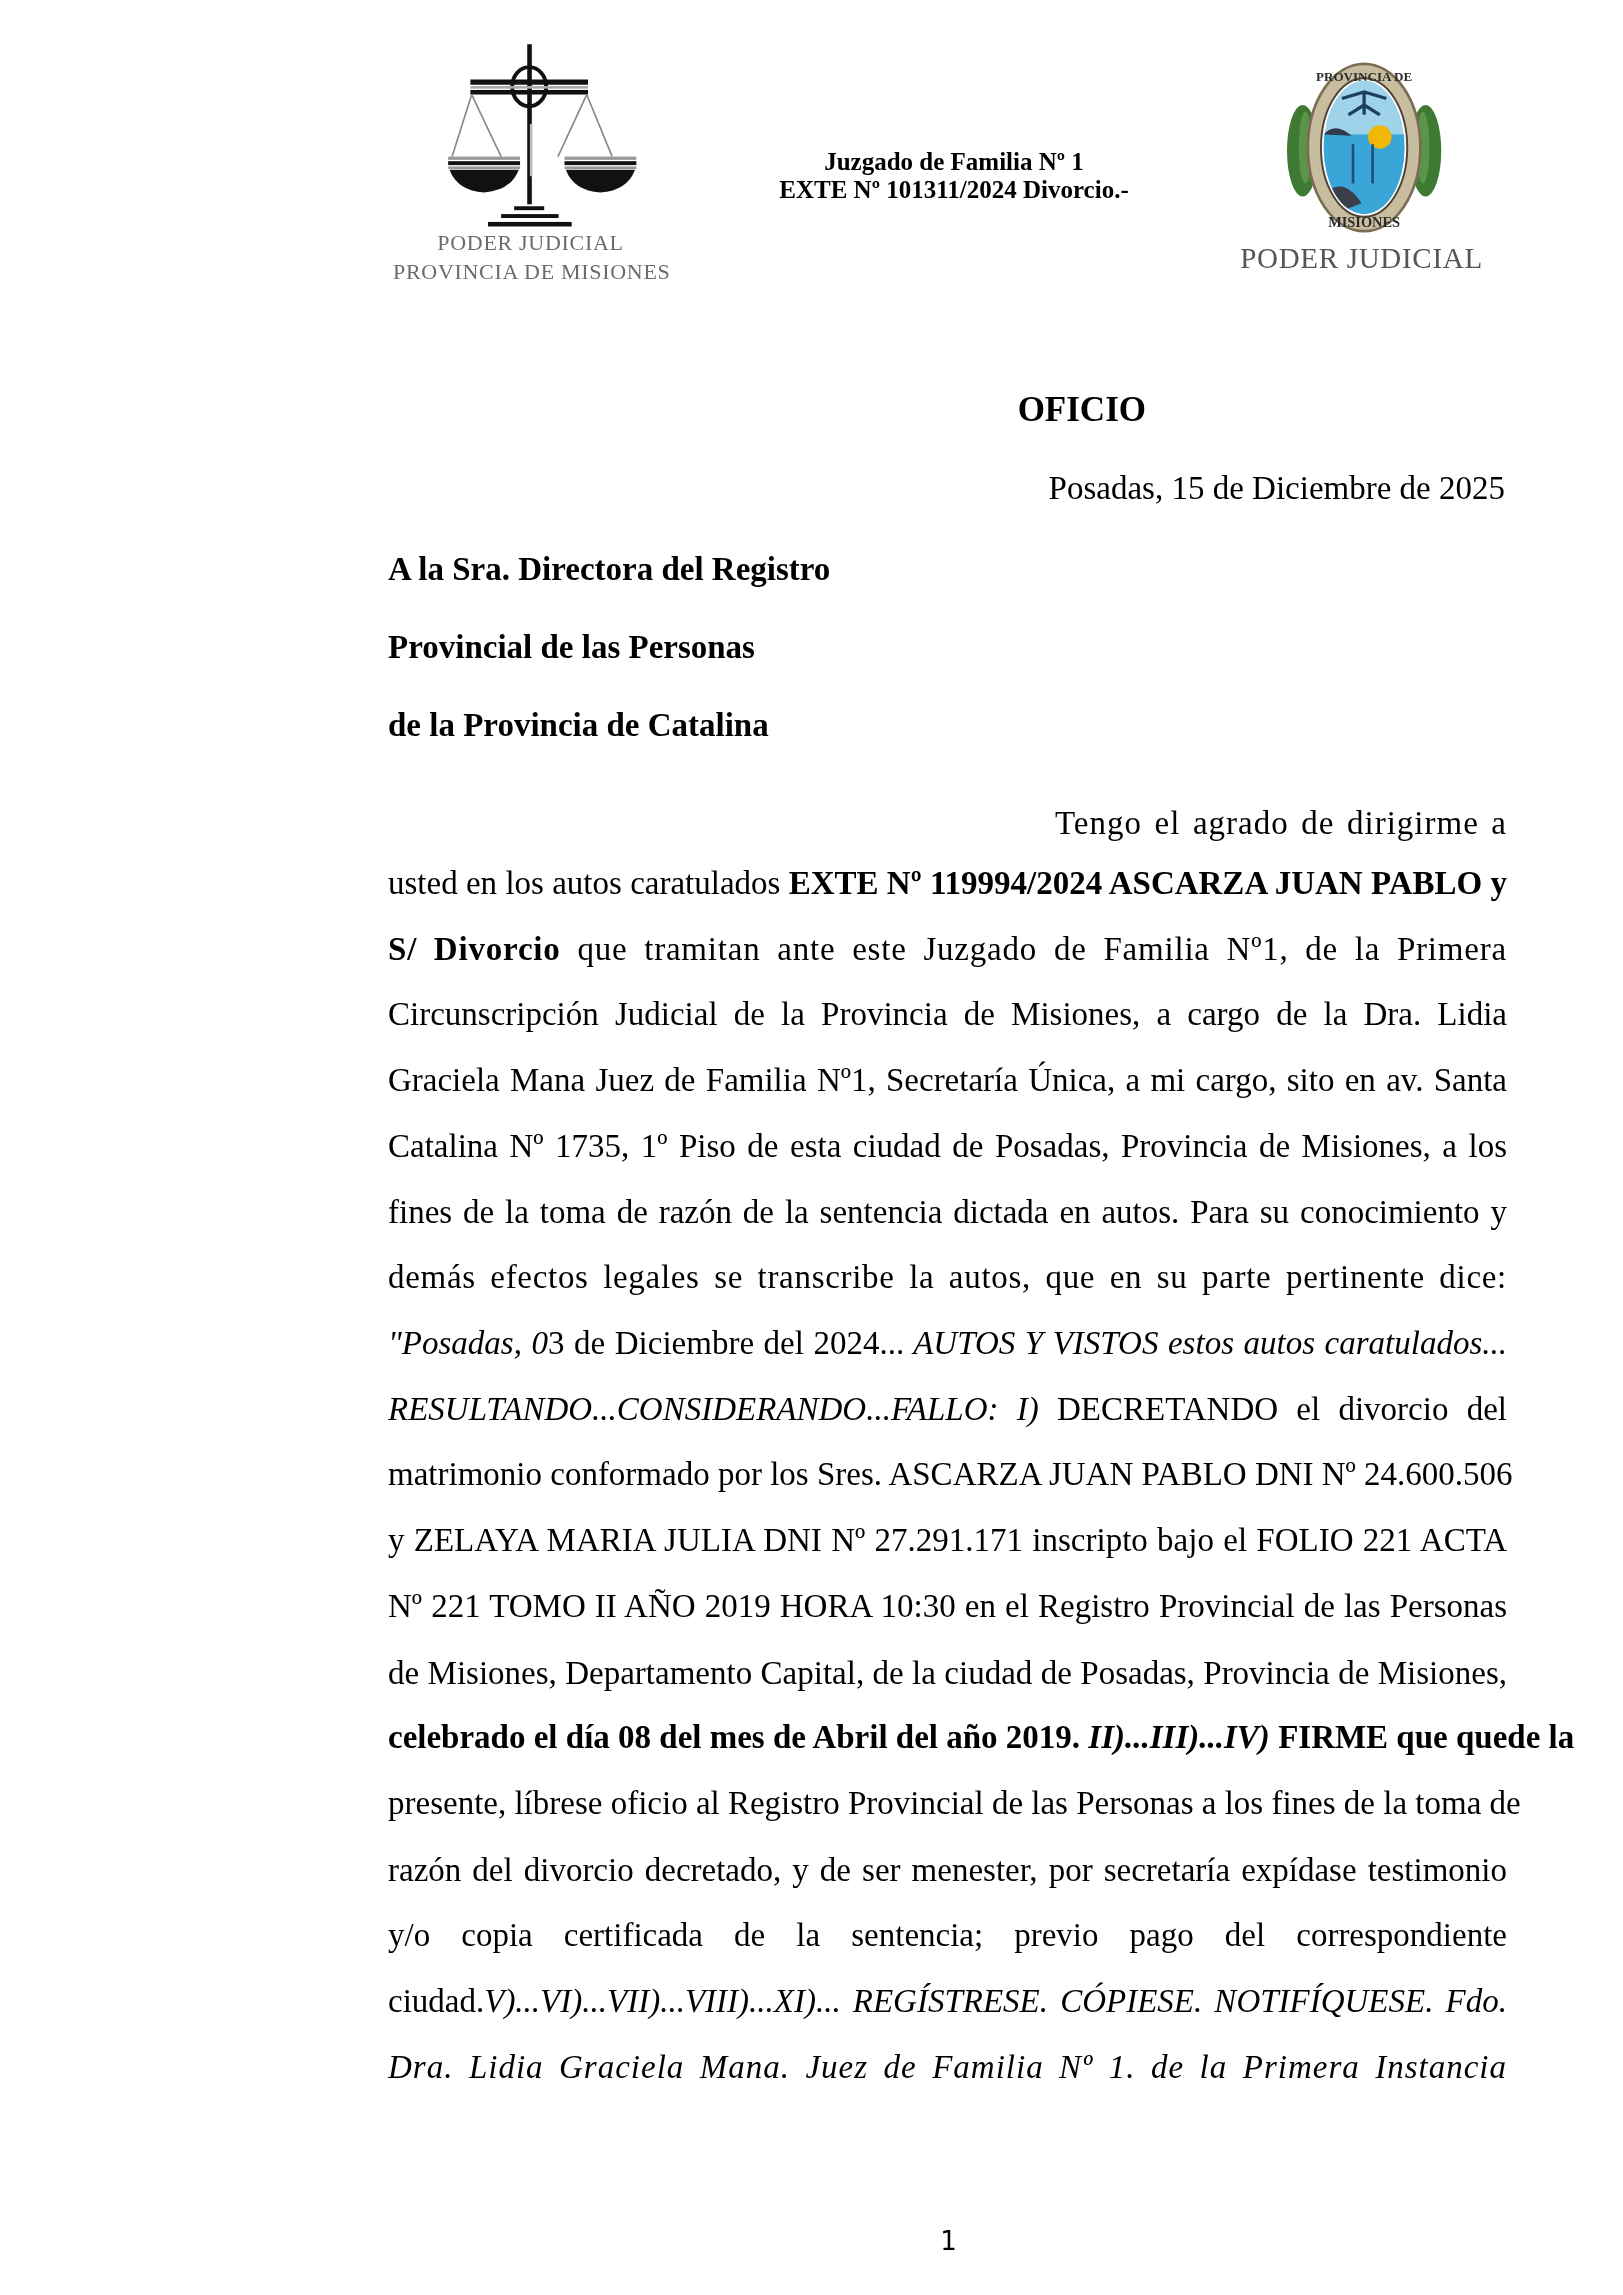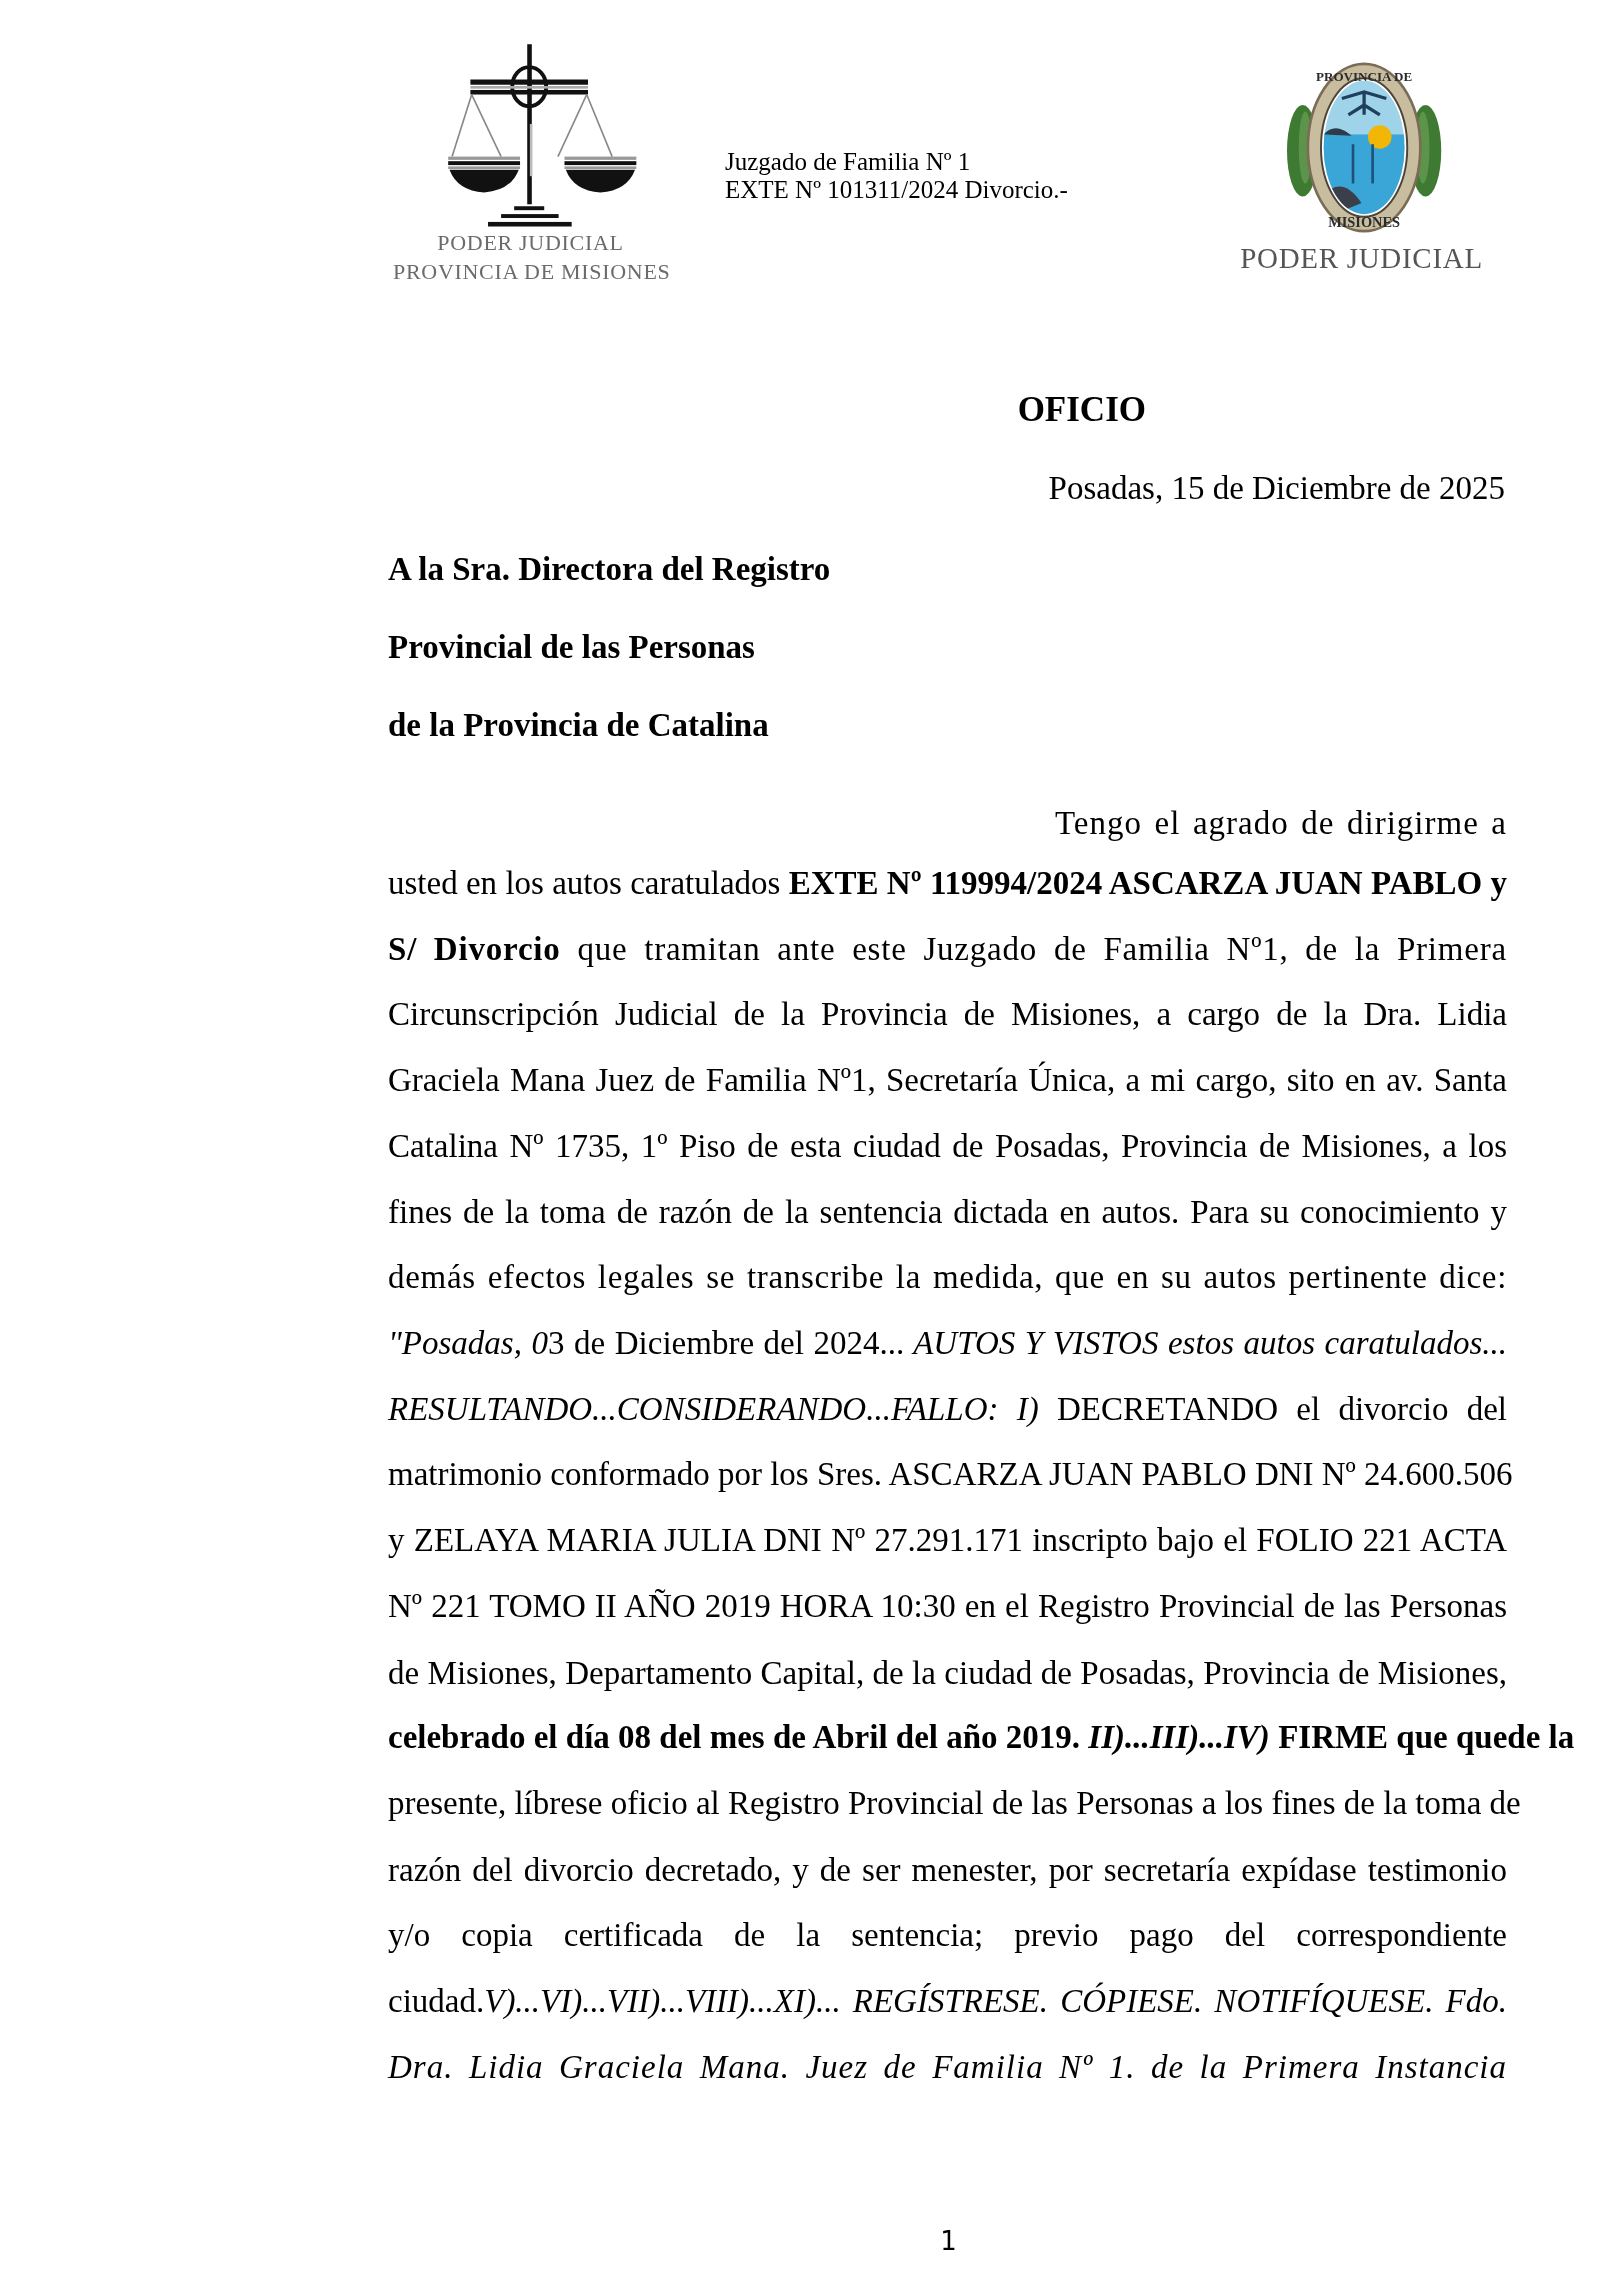--- a/index.html
+++ b/index.html
@@ -7,22 +7,22 @@
          font-family: "Liberation Serif", serif; color: #000; }
   .abs { position: absolute; }
 
   
   #logo-left { left: 393px; top: 39px; width: 275px; height: 249px; }
   #logo-right { left: 1237px; top: 56px; width: 249px; height: 229px; }
   .logo-caption { position: absolute; left: 0; width: 100%; text-align: center;
                   font-family: "Liberation Serif", serif; color: #6b6b6b; letter-spacing: 0.7px; white-space: nowrap; }
 
   
-  .hdr-line { position: absolute; left: 725px; width: 458px; text-align: left;
-              font-weight: normal; font-size: 25px; line-height: 29px; white-space: nowrap; }
+  .hdr-line { position: absolute; left: 725px; width: 458px; text-align: center;
+              font-weight: bold; font-size: 25px; line-height: 29px; white-space: nowrap; }
 
   .title { position: absolute; left: 753px; width: 393px; top: 390px; text-align: right;
            font-weight: bold; font-size: 35px; line-height: 39px; }
 
   .date { position: absolute; right: 118px; top: 469px; font-size: 33px; line-height: 39px; white-space: nowrap; }
 
   .addr { position: absolute; left: 388px; font-weight: bold; font-size: 33px; line-height: 39px; white-space: nowrap; }
 
   .line { position: absolute; left: 388px; width: 1119px; font-size: 33px; line-height: 39px;
           white-space: nowrap; text-align: justify; text-align-last: justify; }
@@ -117,21 +117,21 @@
   <div class="line indent" style="top:804px;"><span>Tengo el agrado de dirigirme a</span></div>
 
   <div class="line" style="top:864px;"><span>usted en los autos caratulados </span><span class="b">EXTE Nº 119994/2024 ASCARZA JUAN PABLO y</span></div>
 
   <div class="line" style="top:930px;letter-spacing:0.8px;"><span class="b">S/ Divorcio</span><span> que tramitan ante este Juzgado de Familia Nº1, de la Primera</span></div>
 
   <div class="line" style="top:995px;"><span>Circunscripción Judicial de la Provincia de Misiones, a cargo de la Dra. Lidia</span></div>
   <div class="line" style="top:1061px;"><span>Graciela Mana Juez de Familia Nº1, Secretaría Única, a mi cargo, sito en av. Santa</span></div>
   <div class="line" style="top:1127px;"><span>Catalina Nº 1735, 1º Piso de esta ciudad de Posadas, Provincia de Misiones, a los</span></div>
   <div class="line" style="top:1193px;"><span>fines de la toma de razón de la sentencia dictada en autos. Para su conocimiento y</span></div>
-  <div class="line" style="top:1258px;letter-spacing:0.7px;"><span>demás efectos legales se transcribe la medida, que en su autos pertinente dice:</span></div>
+  <div class="line" style="top:1258px;letter-spacing:0.7px;"><span>demás efectos legales se transcribe la autos, que en su parte pertinente dice:</span></div>
 
   <div class="line" style="top:1324px;"><span class="i">"Posadas, 0</span><span>3 de Diciembre del 2024...</span><span class="i"> AUTOS Y VISTOS estos autos caratulados...</span></div>
 
   <div class="line" style="top:1390px;"><span class="i">RESULTANDO...CONSIDERANDO...FALLO: I)</span><span> DECRETANDO el divorcio del</span></div>
 
   <div class="line" style="top:1455px;"><span>matrimonio conformado por los Sres. ASCARZA JUAN PABLO DNI Nº 24.600.506</span></div>
   <div class="line" style="top:1521px;"><span>y ZELAYA MARIA JULIA DNI Nº 27.291.171 inscripto bajo el FOLIO 221 ACTA</span></div>
   <div class="line" style="top:1587px;"><span>Nº 221 TOMO II AÑO 2019 HORA 10:30 en el Registro Provincial de las Personas</span></div>
   <div class="line" style="top:1654px;"><span>de Misiones, Departamento Capital, de la ciudad de Posadas, Provincia de Misiones,</span></div>
 

